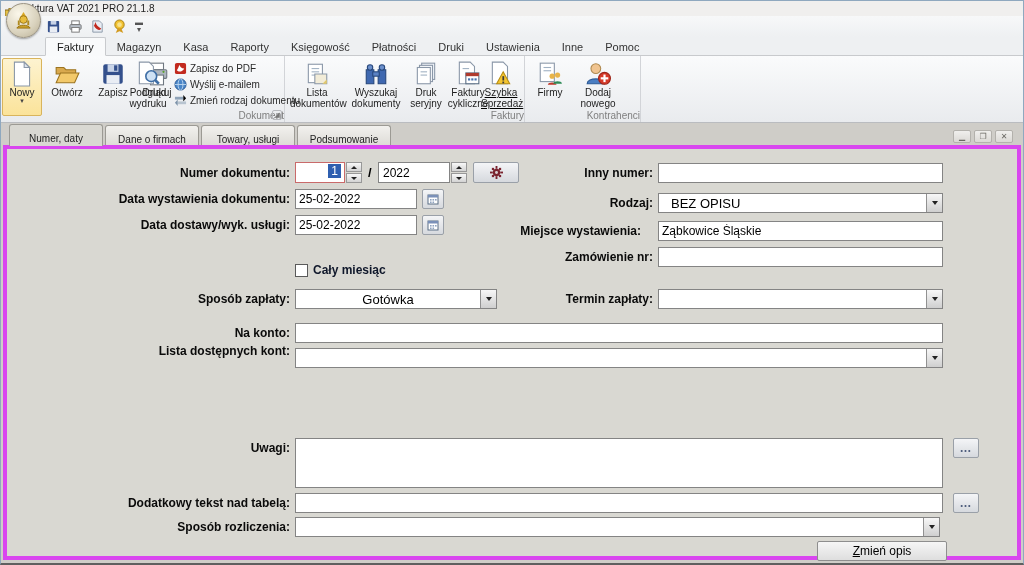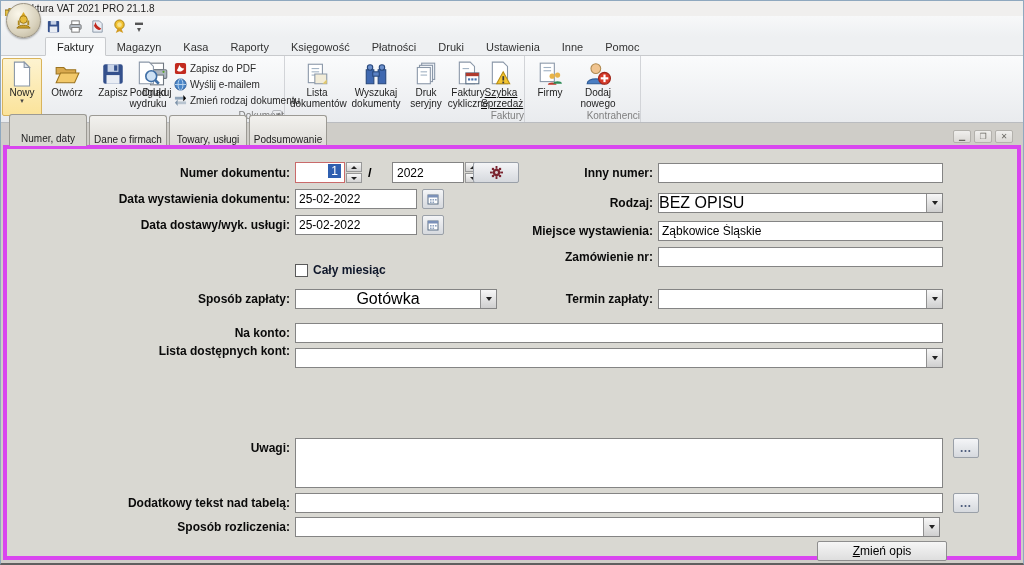--- a/index.html
+++ b/index.html
@@ -37,32 +37,32 @@
   .rbtn .ric svg { width:26px; height:26px; }
   .rlab { display:block; font-size:10px; line-height:11px; color:#1e1e1e; white-space:normal; }
   .rbtn.sel { background:linear-gradient(#fdf3d0,#fbe39a); border-color:#d9b45c; }
   .dd-arrow { display:block; font-size:7px; color:#444; line-height:6px; }
   .sbtn { position:absolute; left:173px; width:108px; height:15px; display:flex; align-items:center; gap:3px; font-size:10px; color:#2a2a2a; white-space:nowrap; }
   .sbtn svg { width:13px; height:13px; flex:none; }
   .dlauncher { position:absolute; right:2px; bottom:2px; width:10px; height:10px; border:1px solid #b7b9bd; border-radius:2px; font-size:7px; color:#777; line-height:8px; text-align:center; }
 
   
   .dtabs { position:absolute; left:2px; top:128px; right:2px; height:17px; display:flex; align-items:flex-end; padding-left:6px; }
-  .dtab { width:78px; text-align:center; font-size:10px; color:#222; background:linear-gradient(#f2f1ee,#dddbd6); border:1px solid #9c9a94; border-bottom:none; border-radius:3px 3px 0 0; padding:18px 0 1px; margin-right:2px; }
+  .dtab { width:94px; text-align:center; font-size:10px; color:#222; background:linear-gradient(#f2f1ee,#dddbd6); border:1px solid #9c9a94; border-bottom:none; border-radius:3px 3px 0 0; padding:8px 0 1px; margin-right:2px; }
   .dtab.active { background:#d9d8d2; position:relative; z-index:2; padding-bottom:2px; }
   .winbtns { position:absolute; right:8px; top:1px; display:flex; gap:3px; }
   .wbtn { width:18px; height:13px; background:linear-gradient(#f0efed,#dbd9d5); border:1px solid #b3b1ac; border-radius:2px; font-size:8px; color:#6a6863; display:flex; align-items:center; justify-content:center; line-height:1; }
 
   
   .form { position:absolute; left:2px; top:144px; right:2px; bottom:3px; background:#d9d8d2; border:4px solid #d946ef; }
   .lbl { position:absolute; font-size:12px; font-weight:bold; color:#0a0a0a; text-align:right; line-height:20px; white-space:nowrap; }
   .field, .combo { position:absolute; height:20px; background:#fff; border:1px solid #848484; font-size:12px; }
   input.field { padding:0 3px; color:#000; font-family:"Liberation Sans",sans-serif; }
   .combo { display:flex; align-items:center; }
-  .combo .cval { flex:1; padding:0 0; font-size:16px; color:#000; overflow:hidden; white-space:nowrap; }
+  .combo .cval { flex:1; padding:0 12px; font-size:13px; color:#000; overflow:hidden; white-space:nowrap; }
   .cbtn { width:16px; height:18px; flex:none; background:linear-gradient(#f7f7f7,#cfcfcf); border-left:1px solid #919191; display:flex; align-items:center; justify-content:center; }
   .cbtn i { border-left:3px solid transparent; border-right:3px solid transparent; border-top:4px solid #222; }
   .numfield { position:absolute; height:21px; display:flex; }
   .numbox { width:50px; height:21px; background:#fff; border:1px solid #c96a6a; text-align:right; padding:1px 3px; font-size:12px; }
   .numbox .sel { background:#2f5fb0; color:#fff; padding:0 3px; }
   .yearbox { width:72px; height:21px; background:#fff; border:1px solid #848484; padding:1px 4px; font-size:12px; font-family:"Liberation Sans",sans-serif; }
   .spins { width:16px; height:21px; display:flex; flex-direction:column; margin-left:1px; }
   .spins b { flex:1; background:linear-gradient(#f8f8f8,#d3d3d3); border:1px solid #989898; display:flex; align-items:center; justify-content:center; }
   .spins b + b { margin-top:1px; }
   .spins i.up { border-left:3px solid transparent; border-right:3px solid transparent; border-bottom:3px solid #222; }
@@ -349,21 +349,21 @@
       <div class="spins">
           <b>
             <i class="up"></i>
           </b>
           <b>
             <i class="dn"></i>
           </b>
         </div>
     </div>
     <div class="slash" style="left:361px;top:13px;">/</div>
-    <div class="numfield" style="left:385px;top:13px;">
+    <div class="numfield" style="left:371px;top:13px;">
       <input class="yearbox" value="2022" style="">
       <div class="spins">
           <b>
             <i class="up"></i>
           </b>
           <b>
             <i class="dn"></i>
           </b>
         </div>
     </div>
@@ -418,21 +418,21 @@
           <rect x="1" y="2" width="10" height="2.5" fill="#7a90b8"></rect>
           <g fill="#8fa3c0">
             <rect x="3" y="6" width="1.6" height="1.6"></rect>
             <rect x="5.5" y="6" width="1.6" height="1.6"></rect>
             <rect x="8" y="6" width="1.6" height="1.6"></rect>
             <rect x="3" y="8.5" width="1.6" height="1.6"></rect>
             <rect x="5.5" y="8.5" width="1.6" height="1.6"></rect>
           </g>
         </svg>
     </div>
-    <div class="lbl" style="left:516px;top:72px;width:130px;">Miejsce wystawienia:</div>
+    <div class="lbl" style="left:504px;top:72px;width:130px;">Miejsce wystawienia:</div>
     <input class="field" style="left: 651px; top: 72px; width: 285px;" value="Ząbkowice Śląskie">
 
     <div class="lbl" style="left:516px;top:98px;width:130px;">Zamówienie nr:</div>
     <input class="field" style="left: 651px; top: 98px; width: 285px;" value="">
 
     <span class="checkbox" style="left:288px;top:115px;"></span>
     <span class="cb-lbl" style="left:306px;top:115px;">Cały miesiąc</span>
 
     <div class="lbl" style="left:58px;top:140px;width:225px;">Sposób zapłaty:</div>
     <div class="combo" style="left:288px;top:140px;width:202px;text-align:center;">

